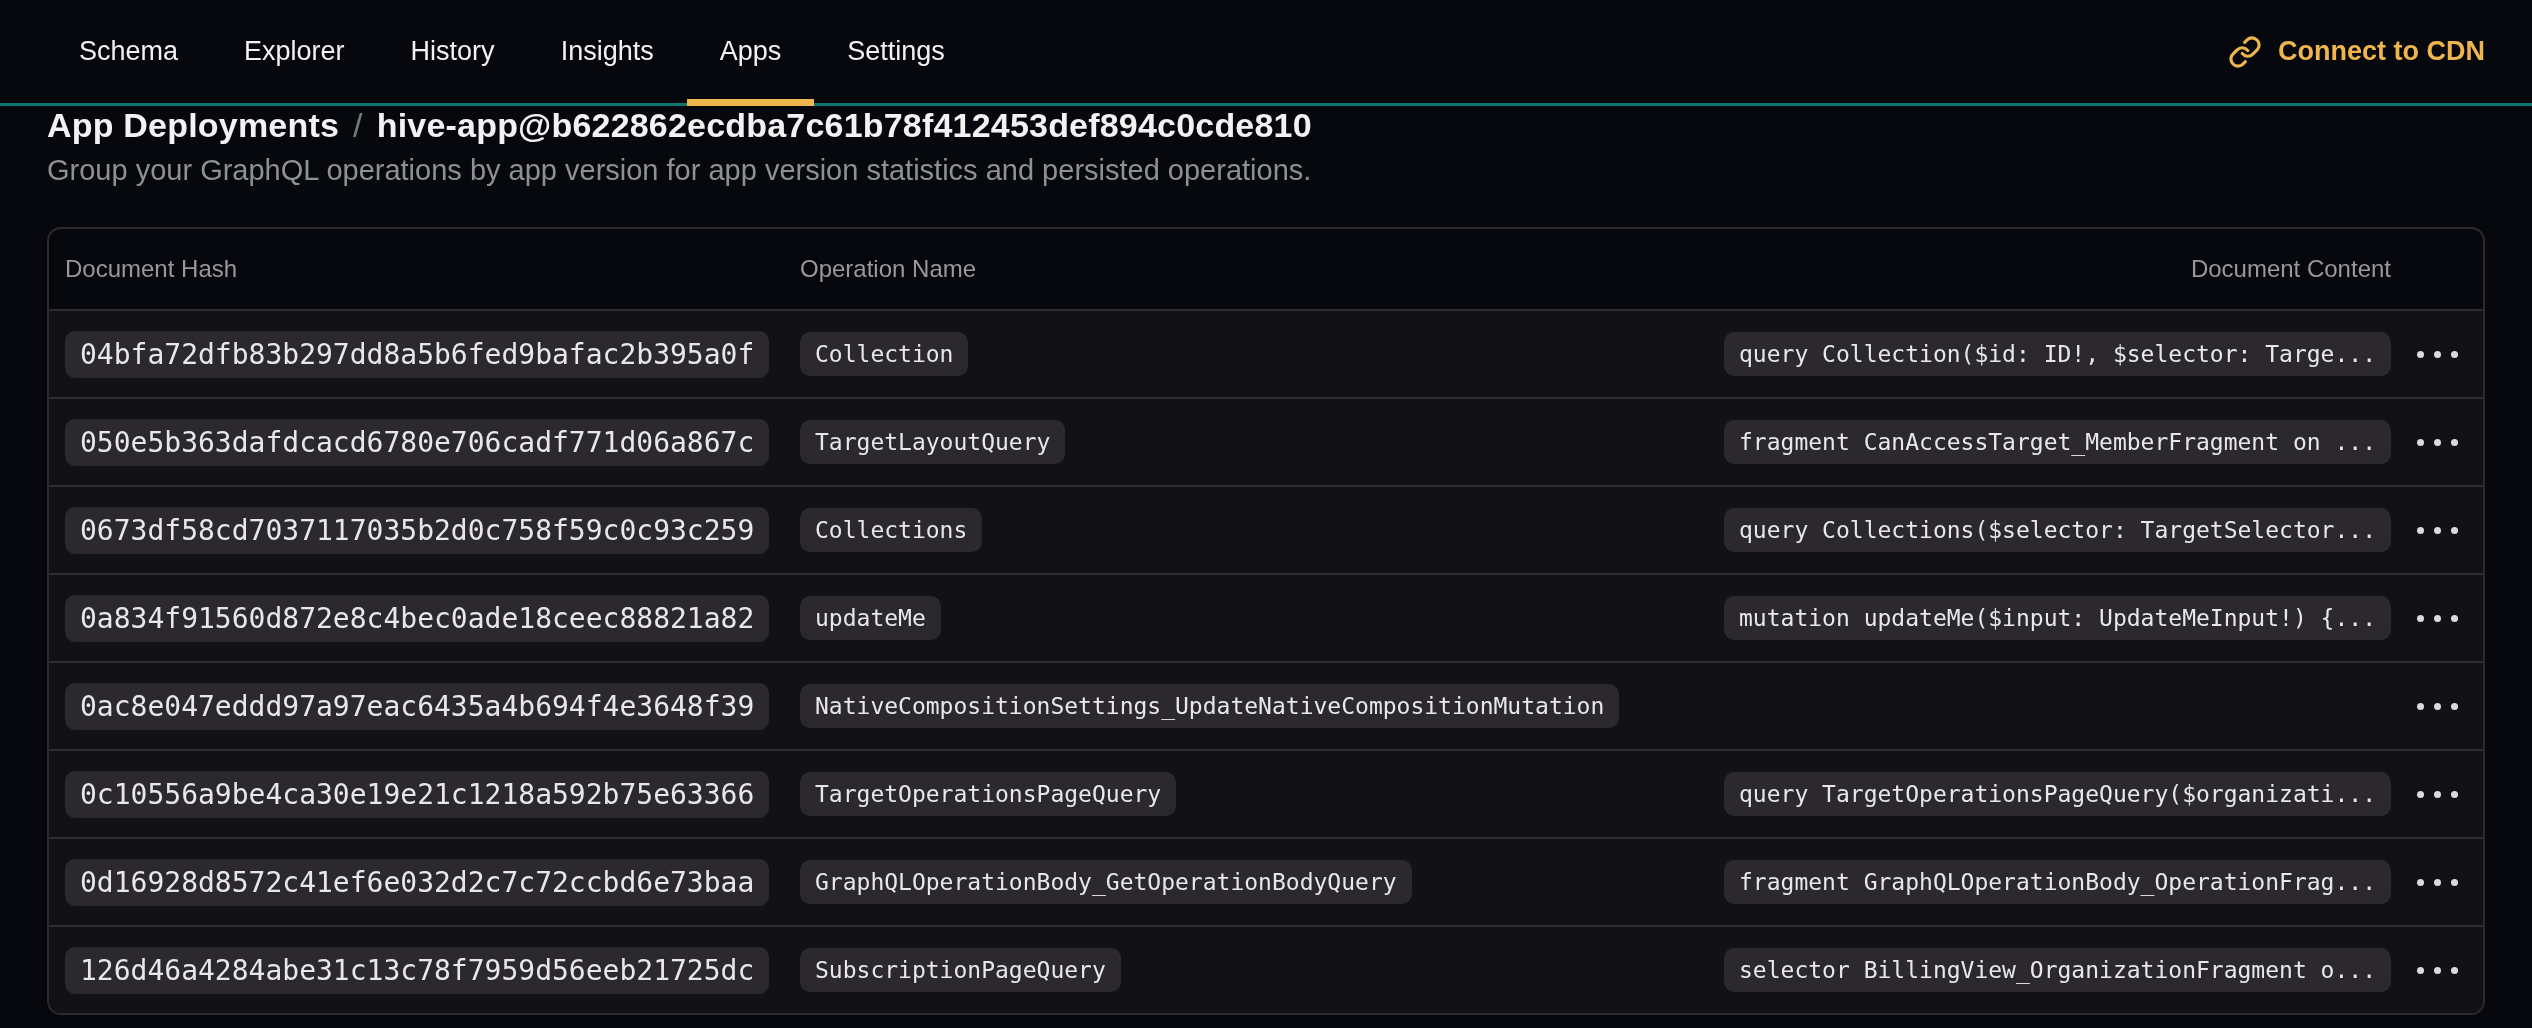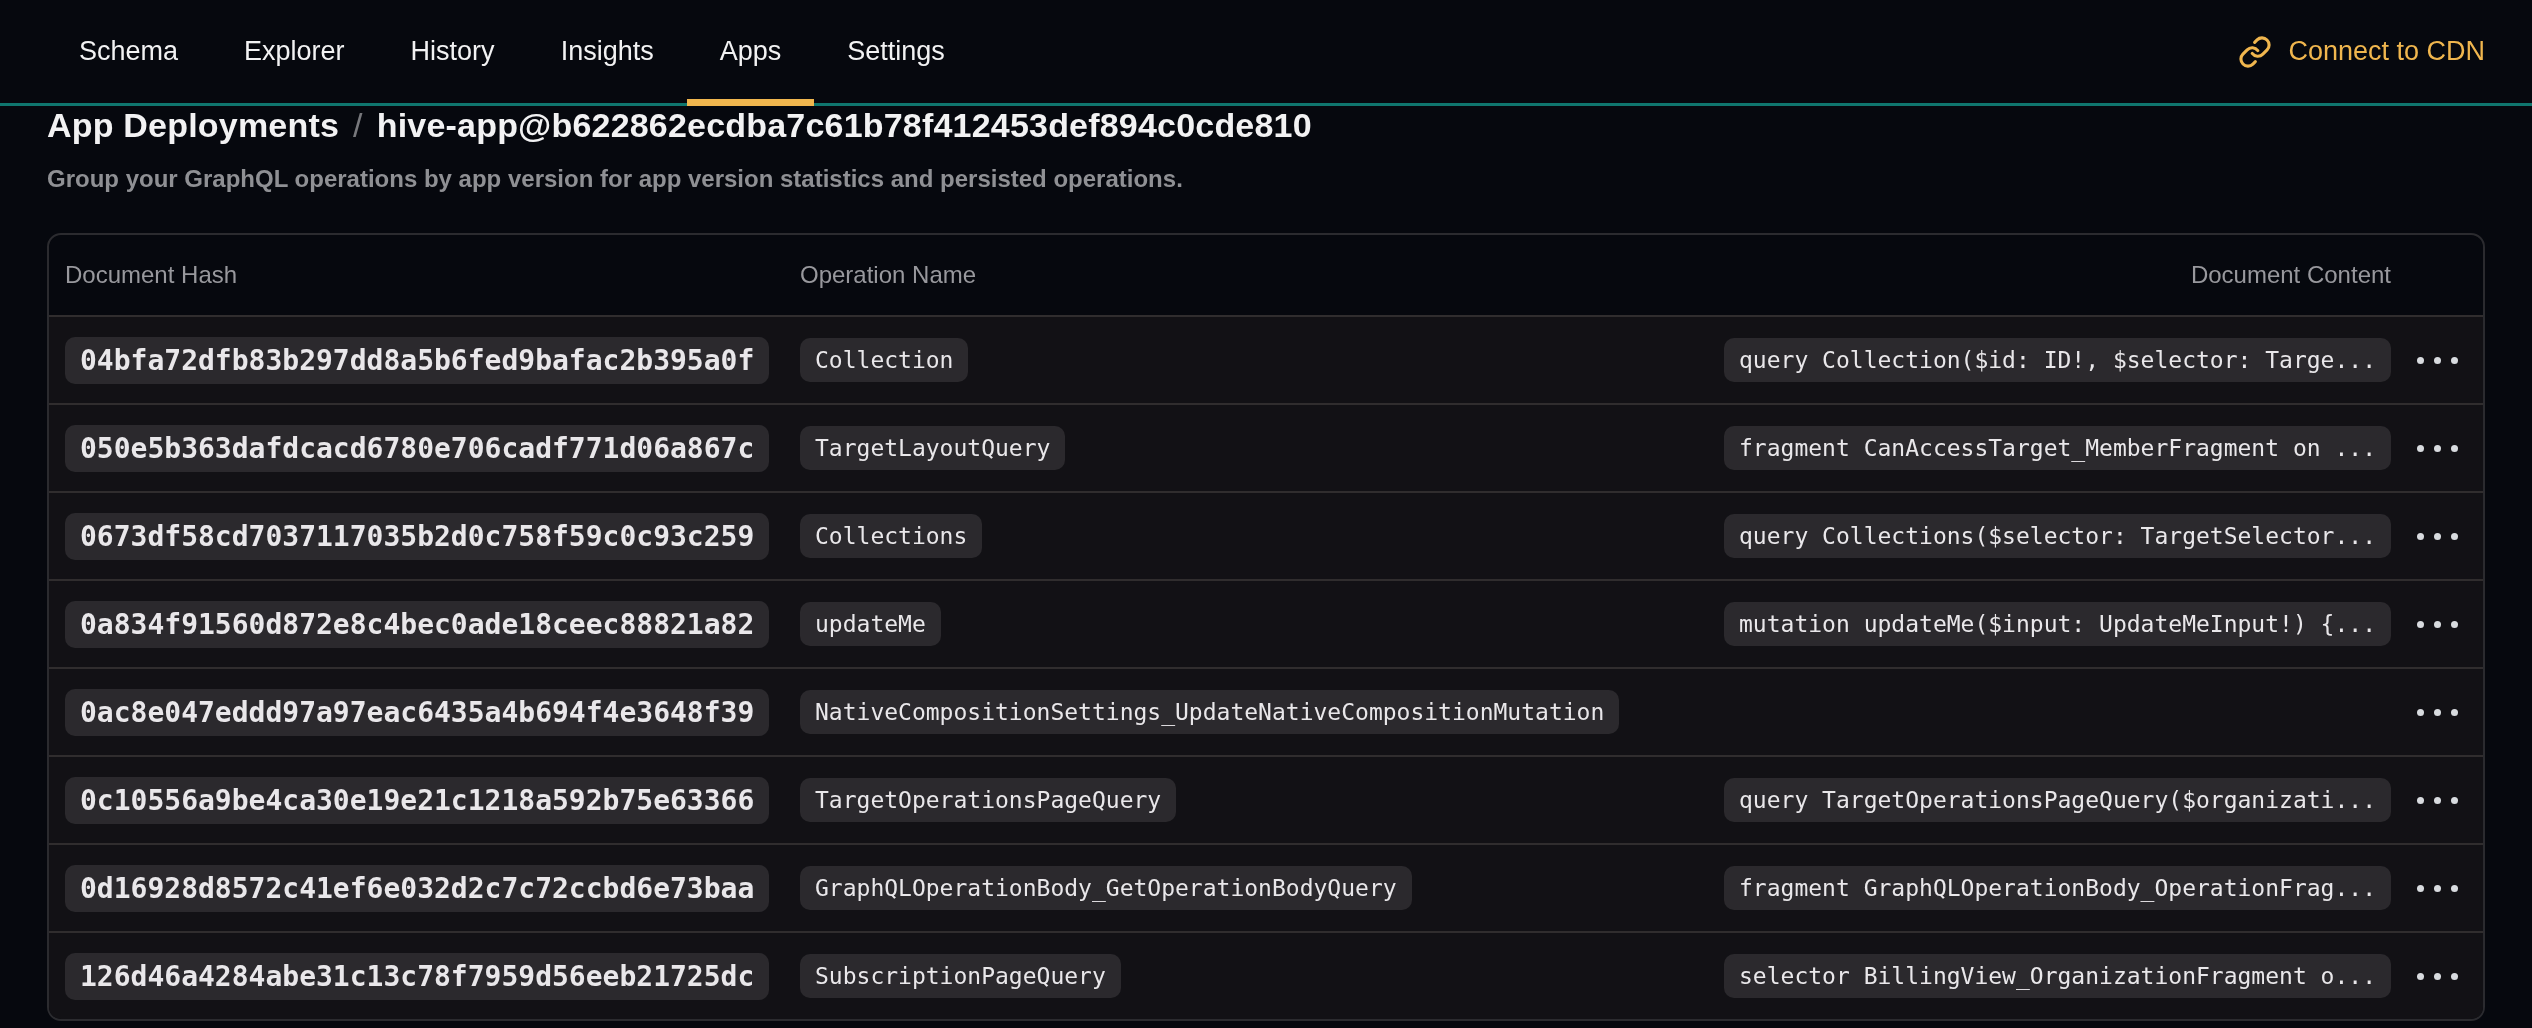--- a/index.html
+++ b/index.html
@@ -32,52 +32,52 @@
     display:flex;align-items:center;
     padding:0 33px;font-size:27px;color:var(--text);
     position:relative;cursor:pointer;text-decoration:none;white-space:nowrap;
   }
   .nav-link.active::after{
     content:"";position:absolute;left:0;right:0;bottom:-3px;height:7px;
     background:var(--accent);
   }
   .cdn-link{
     margin-left:auto;display:flex;align-items:center;gap:16px;
-    color:var(--accent);font-size:27px;cursor:pointer;white-space:nowrap;
+    color:var(--accent);font-size:27px;cursor:pointer;white-space:nowrap;font-weight:bold;
   }
   .cdn-link svg{width:34px;height:34px;display:block;}
   
   .main{padding:0 47px;}
   .breadcrumb{
     font-size:34px;font-weight:700;letter-spacing:.2px;
     display:flex;align-items:baseline;
   }
   .breadcrumb .sep{color:#77787c;font-weight:400;margin:0 14px;}
-  .subtitle{margin-top:20px;font-size:24px;color:var(--muted);font-weight:700;}
+  .subtitle{margin-top:9px;font-size:29px;color:var(--muted);font-weight:400;}
   
   .table{
     margin-top:40px;
     border:2px solid var(--table-border);
     border-radius:14px;
     overflow:hidden;
   }
   .thead{display:flex;align-items:center;height:80px;color:var(--th);font-size:24px;}
   .tr{display:flex;align-items:center;height:88px;background:var(--row-bg);border-top:2px solid var(--sep);}
   .td,.th{padding:0 0 0 16px;display:flex;align-items:center;}
   .col-hash{width:735px;flex:none;}
   .col-op{flex:1;min-width:0;}
   .col-content{width:697px;flex:none;justify-content:flex-end;padding-left:0;}
   .col-actions{width:92px;flex:none;justify-content:center;padding:0;}
   .pill{
     font-family:"DejaVu Sans Mono",monospace;
     background:var(--pill-bg);color:#e9e7ea;
     border-radius:10px;white-space:nowrap;
     padding:7px 15px;
   }
-  .pill-lg{font-size:28px;font-weight:bold;}
+  .pill-lg{font-size:28px;}
   .pill-sm{font-size:23px;padding:9px 15px;}
   .more-btn{
     background:transparent;border:none;cursor:pointer;
     display:flex;align-items:center;gap:10px;padding:10px;
   }
   .more-btn .dot{width:7px;height:7px;border-radius:50%;background:#d8dbdf;display:block;}
 </style>
 </head>
 <body>
 

